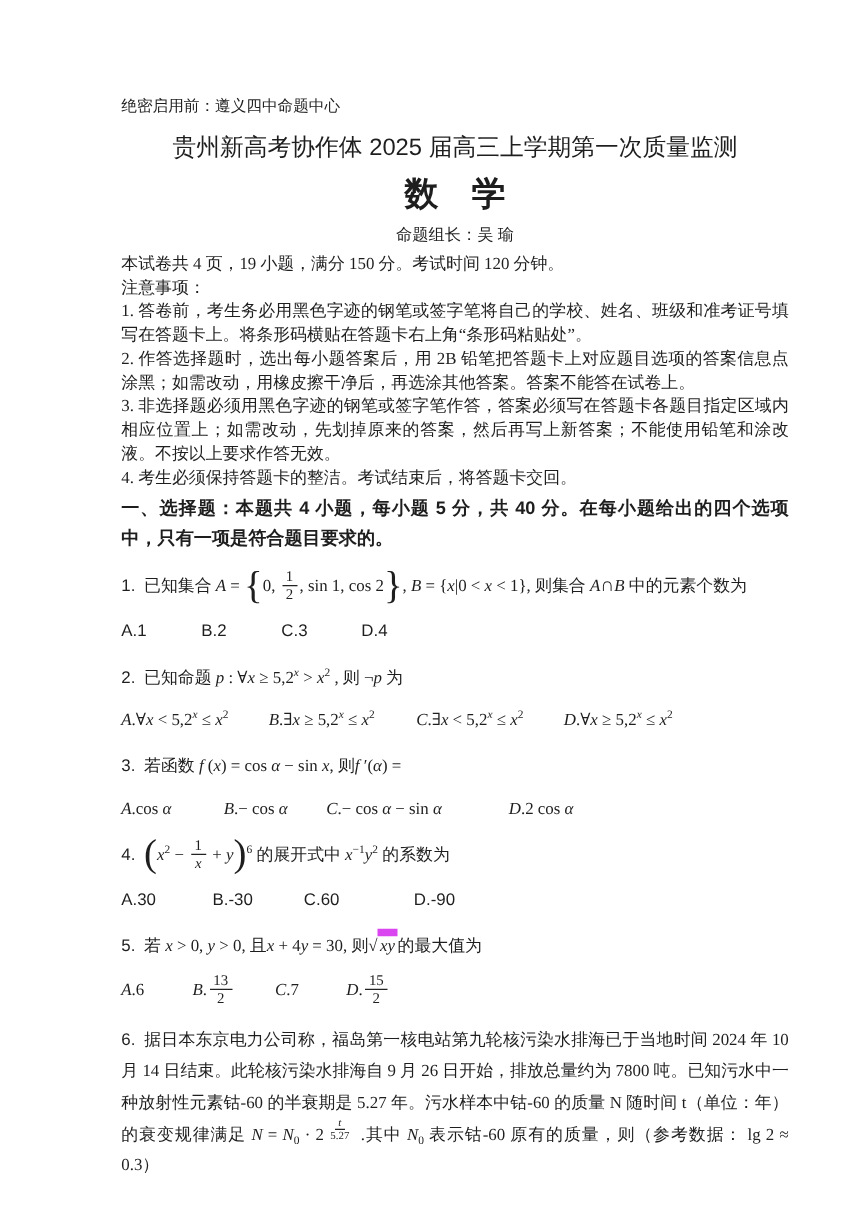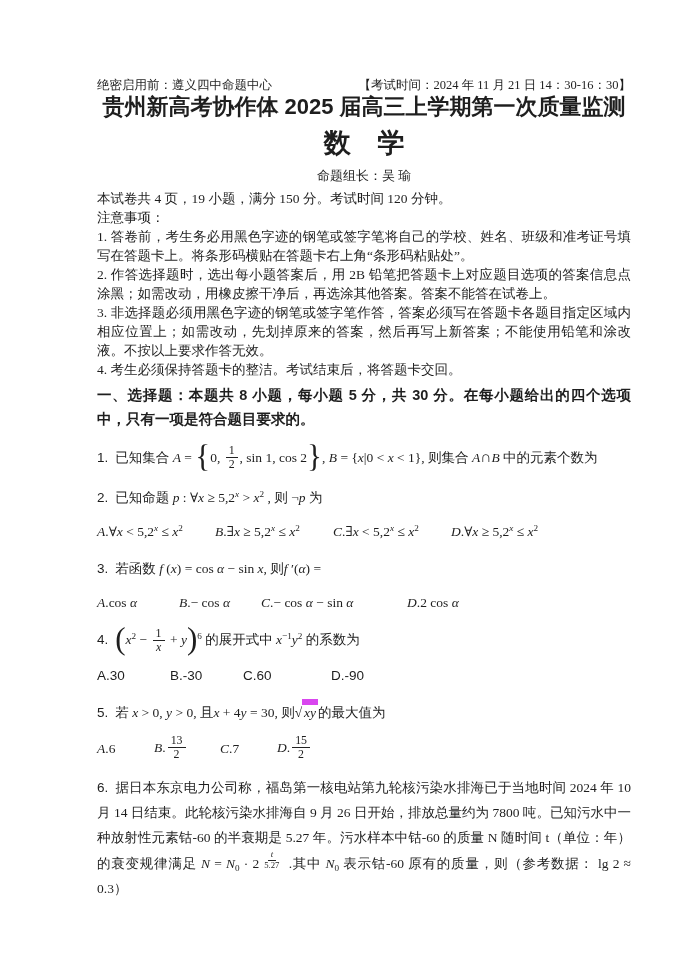--- a/index.html
+++ b/index.html
@@ -4,21 +4,21 @@
 <style>
   html,body{margin:0;padding:0;background:#ffffff;}
   .page{
     width:691px;height:977px;box-sizing:border-box;overflow:hidden;
     background:#ffffff;color:#1e1e1e;position:relative;
     padding:76px 60px 0 97px;
     font-family:"Liberation Serif","DejaVu Serif",serif;
     font-size:13.5px;line-height:19px;
   }
   .hdr{display:flex;justify-content:space-between;font-size:12.5px;white-space:nowrap;}
-  .title{font-weight:bold;font-size:22px;text-align:center;line-height:23px;
+  .title{font-weight:normal;font-size:19px;text-align:center;margin-top:12px;line-height:23px;
          font-family:"Liberation Sans","DejaVu Sans",sans-serif;}
   .subject{font-weight:bold;font-size:27px;text-align:center;margin-top:8px;line-height:34px;
            letter-spacing:10px;text-indent:10px;}
   .proposer{text-align:center;margin-top:6px;font-size:13px;}
   .info{margin-top:4px;}
   .notice-h{margin-top:0;}
   .notice{margin:0;text-align:justify;}
   .section-h{font-weight:bold;font-size:14.5px;line-height:24px;margin-top:4px;text-align:justify;
              font-family:"Liberation Sans","DejaVu Sans",sans-serif;}
   .question{margin-top:13px;}
@@ -48,38 +48,38 @@
   .opts-q4 .opt:nth-child(3){min-width:88px;}
   .opts-q5 .opt{min-width:57px;}
   .opts-q5 .opt:nth-child(2){min-width:66px;}
 </style>
 </head>
 <body>
 
 <div class="page">
   <div class="hdr">
     <span>绝密启用前：遵义四中命题中心</span>
-    <span>【考试时间：2024 年 11 月 21 日 14：30-16：30】</span>
   </div>
   <div class="title">贵州新高考协作体 2025 届高三上学期第一次质量监测</div>
   <div class="subject">数 学</div>
   <div class="proposer">命题组长：吴 瑜</div>
   <div class="info">本试卷共 4 页，19 小题，满分 150 分。考试时间 120 分钟。</div>
   <div class="notice-h">注意事项：</div>
   <p class="notice">1.  答卷前，考生务必用黑色字迹的钢笔或签字笔将自己的学校、姓名、班级和准考证号填写在答题卡上。将条形码横贴在答题卡右上角“条形码粘贴处”。</p>
   <p class="notice">2.  作答选择题时，选出每小题答案后，用 2B 铅笔把答题卡上对应题目选项的答案信息点涂黑；如需改动，用橡皮擦干净后，再选涂其他答案。答案不能答在试卷上。</p>
   <p class="notice">3.  非选择题必须用黑色字迹的钢笔或签字笔作答，答案必须写在答题卡各题目指定区域内相应位置上；如需改动，先划掉原来的答案，然后再写上新答案；不能使用铅笔和涂改液。不按以上要求作答无效。</p>
   <p class="notice">4.  考生必须保持答题卡的整洁。考试结束后，将答题卡交回。</p>
-  <div class="section-h">一、选择题：本题共 8 小题，每小题 5 分，共 30 分。在每小题给出的四个选项中，只有一项是符合题目要求的。</div>
+  <div class="section-h">一、选择题：本题共 4 小题，每小题 5 分，共 40 分。在每小题给出的四个选项中，只有一项是符合题目要求的。</div>
   <div id="questions">
       <div class="question">
         <div class="stem"><span class="qnum">1.</span>已知集合 <i>A</i> = <span class="big">{</span>0, <span class="frac">
             <span class="num">1</span>
             <span class="den">2</span>
           </span>, sin 1, cos 2<span class="big">}</span>, <i>B</i> = {<i>x</i>|0 &lt; <i>x</i> &lt; 1}, 则集合 <i>A</i><span class="cap">∩</span><i>B</i> 中的元素个数为</div>
+        <div class="options opts-q1 sans"><span class="opt">A.1</span><span class="opt">B.2</span><span class="opt">C.3</span><span class="opt">D.4</span></div>
       </div>
       <div class="question">
         <div class="stem"><span class="qnum">2.</span>已知命题 <i>p</i> : ∀<i>x</i> ≥ 5,2<sup><i>x</i></sup> &gt; <i>x</i><sup>2</sup> , 则 ¬<i>p</i> 为</div>
         <div class="options opts-q2"><span class="opt"><i>A</i>.∀<i>x</i> &lt; 5,2<sup><i>x</i></sup> ≤ <i>x</i><sup>2</sup></span><span class="opt"><i>B</i>.∃<i>x</i> ≥ 5,2<sup><i>x</i></sup> ≤ <i>x</i><sup>2</sup></span><span class="opt"><i>C</i>.∃<i>x</i> &lt; 5,2<sup><i>x</i></sup> ≤ <i>x</i><sup>2</sup></span><span class="opt"><i>D</i>.∀<i>x</i> ≥ 5,2<sup><i>x</i></sup> ≤ <i>x</i><sup>2</sup></span></div>
       </div>
       <div class="question">
         <div class="stem"><span class="qnum">3.</span>若函数 <i>f</i> (<i>x</i>) = cos <i>α</i> − sin <i>x</i>, 则<i>f</i> ′(<i>α</i>) =</div>
         <div class="options opts-q3"><span class="opt"><i>A</i>.cos <i>α</i></span><span class="opt"><i>B</i>.− cos <i>α</i></span><span class="opt"><i>C</i>.− cos <i>α</i> − sin <i>α</i></span><span class="opt"><i>D</i>.2 cos <i>α</i></span></div>
       </div>
       <div class="question">

